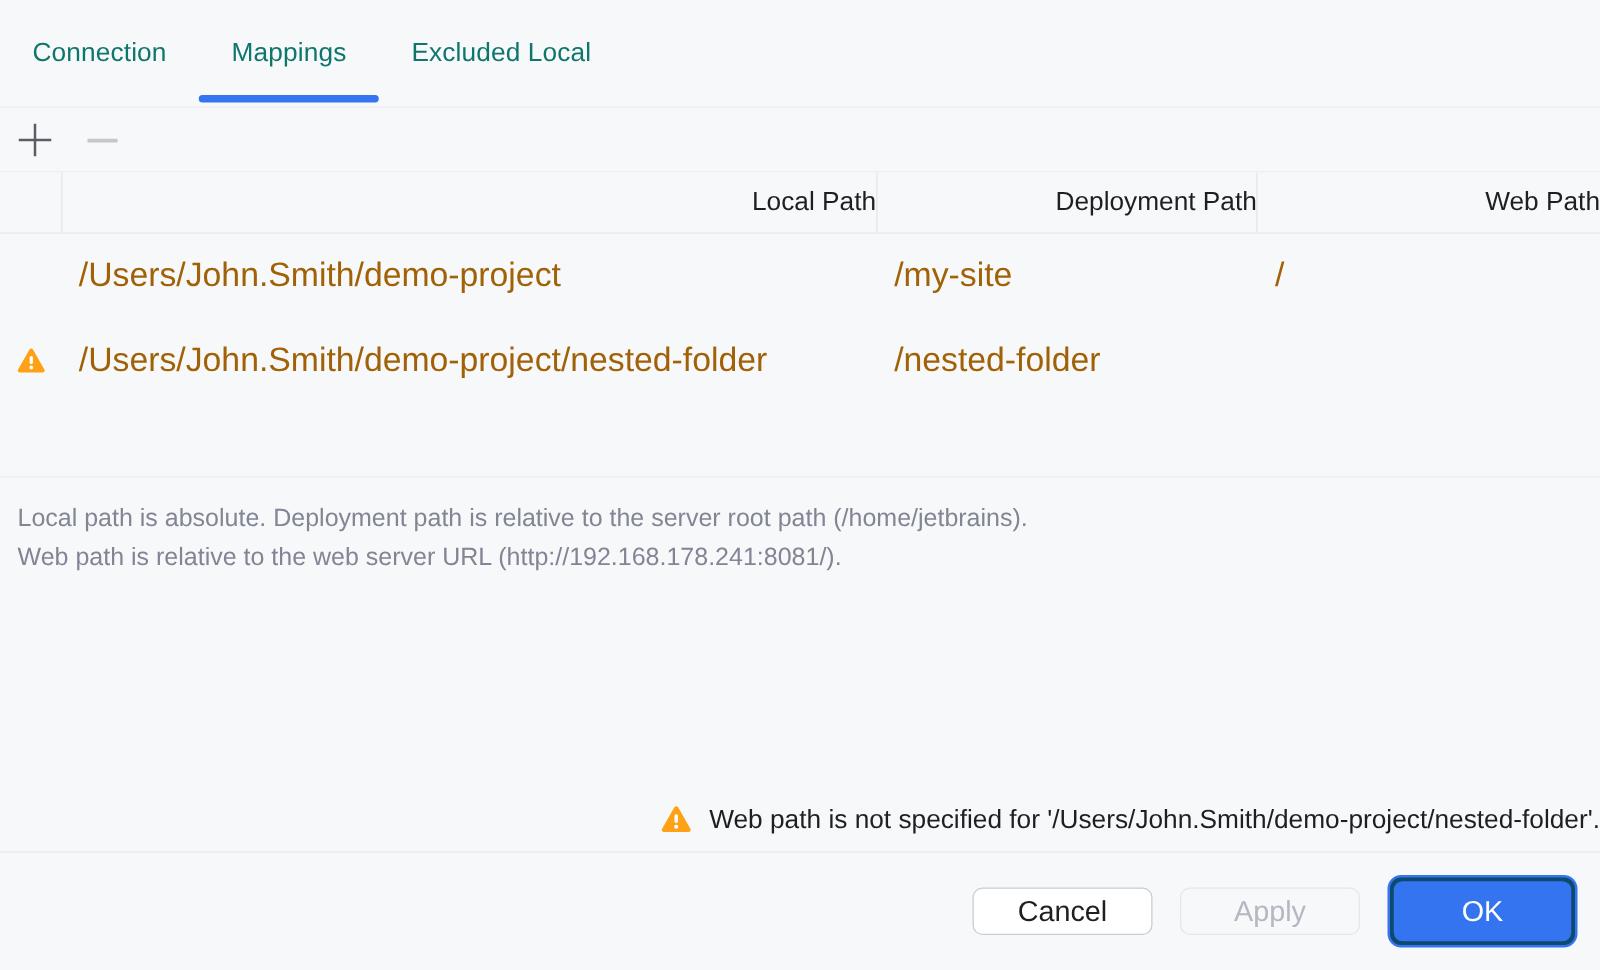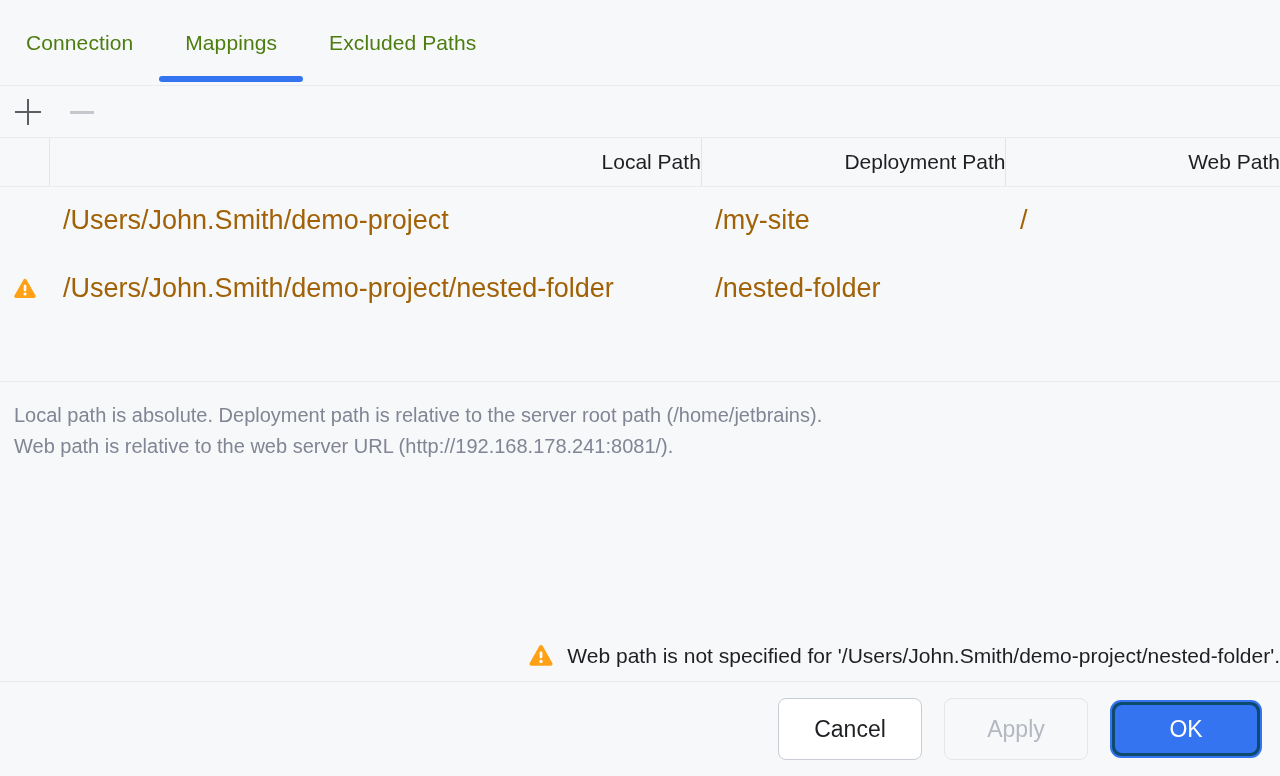--- a/index.html
+++ b/index.html
@@ -31,21 +31,21 @@
     align-items: flex-start;
     padding: 0;
   }
   .tab {
     position: relative;
     height: 86px;
     display: flex;
     align-items: center;
     padding: 0 26px;
     font-size: 21px;
-    color: #4d7c0f;
+    color: #0f766e;
     cursor: default;
     user-select: none;
     letter-spacing: 0.1px;
   }
   .tab .tab-underline {
     position: absolute;
     left: 0; right: 0;
     bottom: 4px;
     height: 6px;
     border-radius: 3px;
@@ -171,21 +171,21 @@
     flex: 0 0 95px;
     border-top: 1px solid #E6E8EB;
     background: #F7F8FA;
     display: flex;
     align-items: center;
     justify-content: flex-end;
     padding: 0 18px 0 0;
     gap: 22px;
   }
   .btn {
-    height: 62px;
+    height: 38px;
     min-width: 144px;
     border-radius: 8px;
     font-size: 23px;
     display: flex;
     align-items: center;
     justify-content: center;
     cursor: default;
     user-select: none;
     padding: 12px 18px;
   }
@@ -233,21 +233,21 @@
   <div class="tabbar">
     <div class="tab">
       <span>Connection</span>
 
     </div>
     <div class="tab active">
       <span>Mappings</span>
       <span class="tab-underline"></span>
     </div>
     <div class="tab">
-      <span>Excluded Paths</span>
+      <span>Excluded Local</span>
 
     </div>
   </div>
 
   <div class="toolbar">
     <div class="tbtn">
       <span class="icon-plus"></span>
     </div>
     <div class="tbtn">
       <span class="icon-minus"></span>

